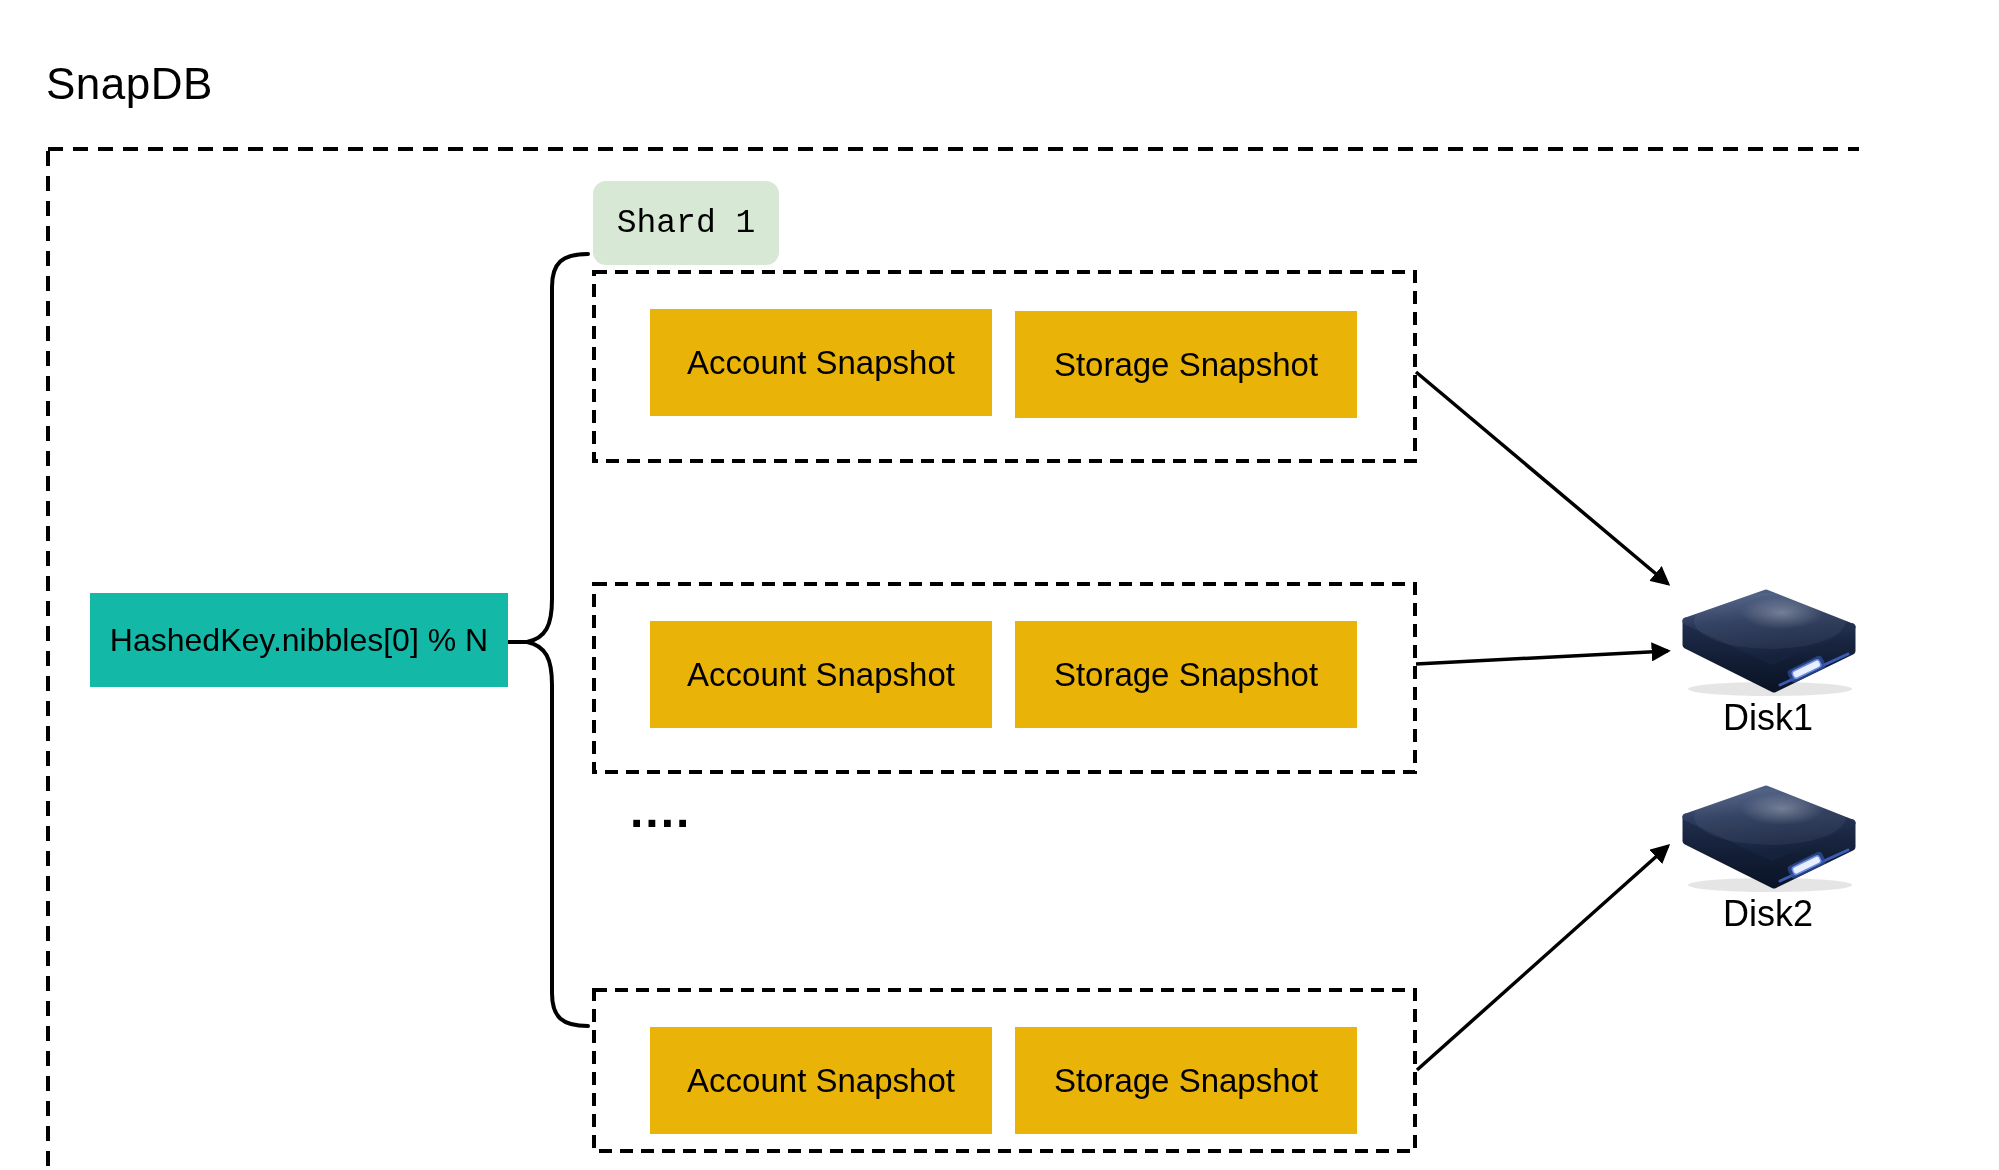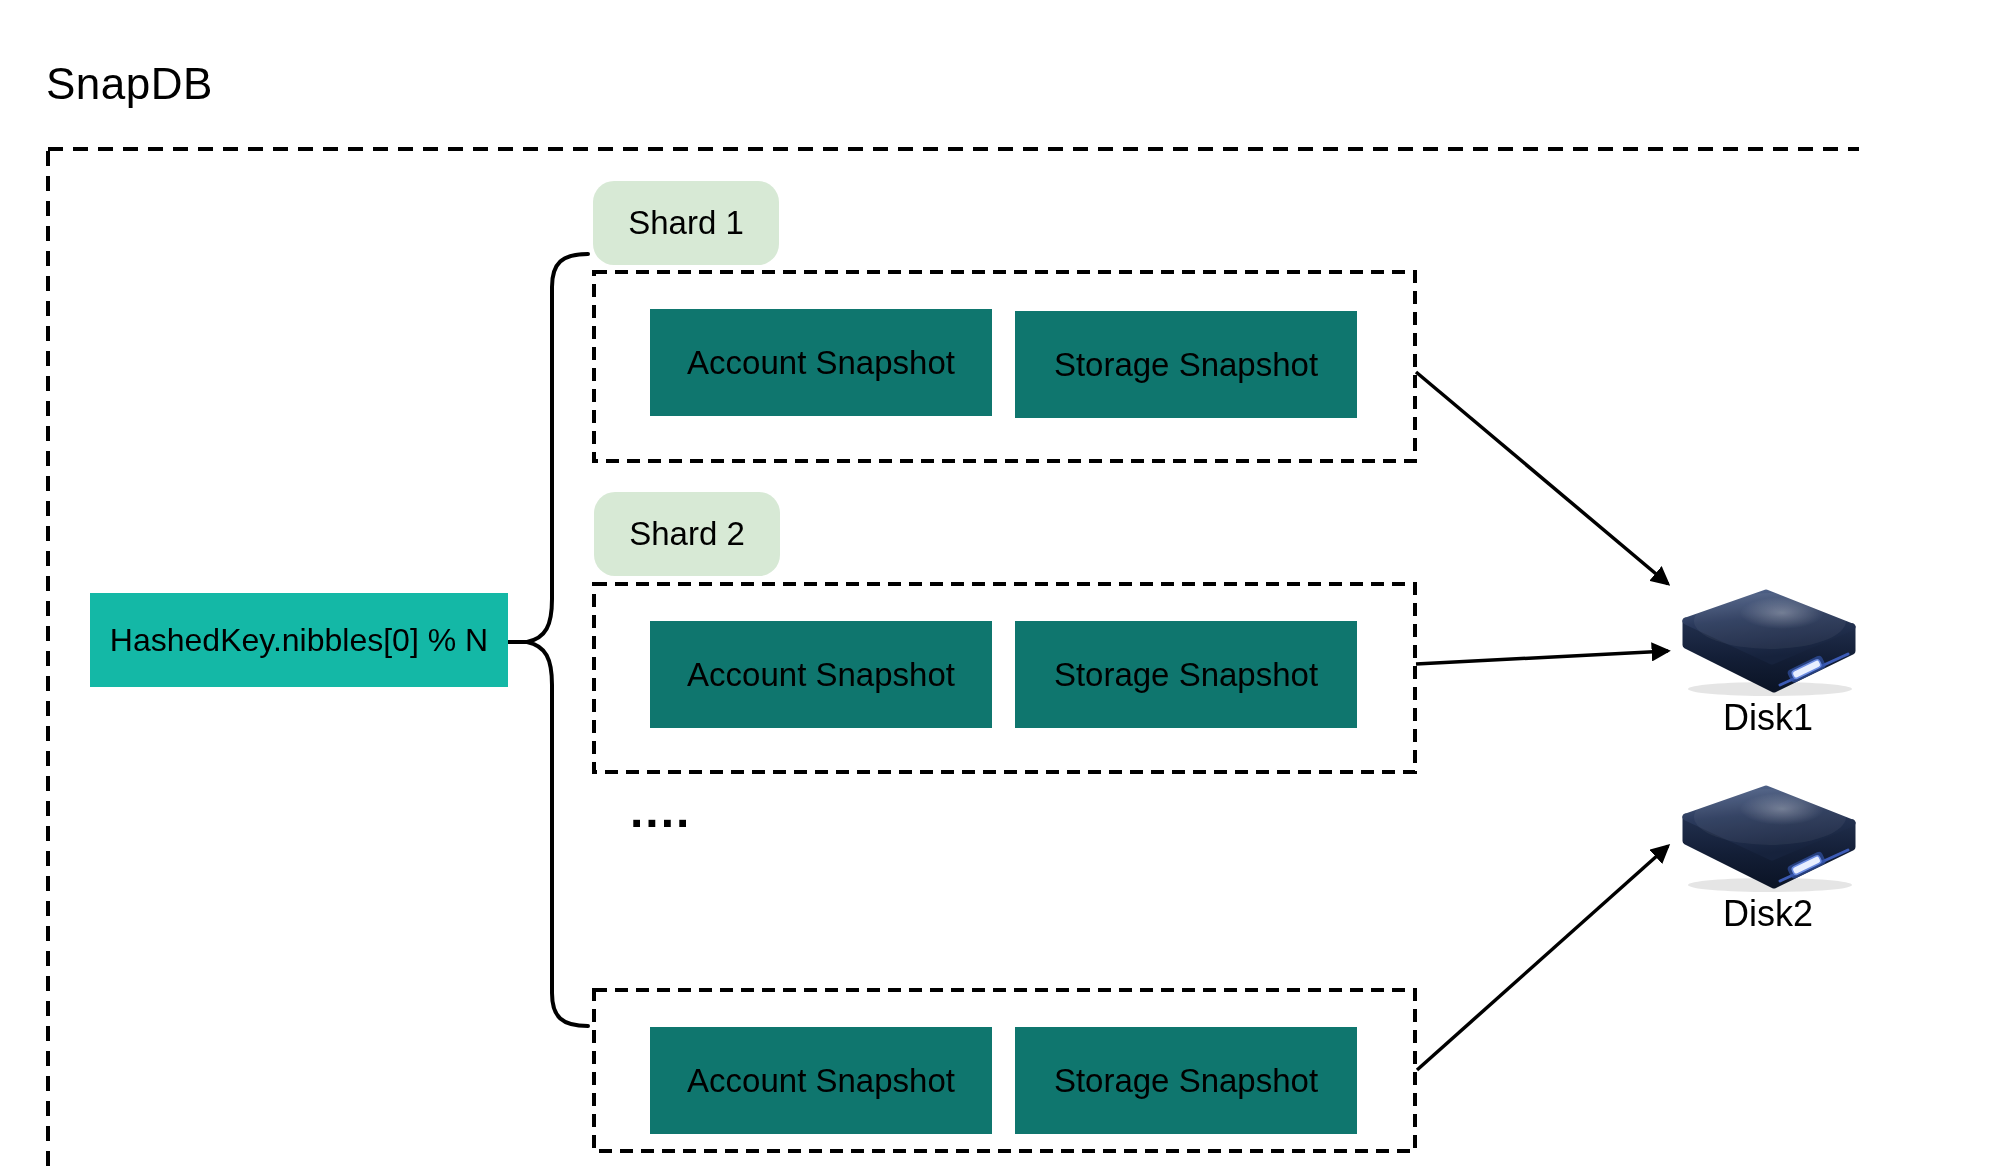--- a/index.html
+++ b/index.html
@@ -17,28 +17,28 @@
     left:46px;top:20px;
     font-size:44px;color:#000;letter-spacing:.5px;
   }
   .hash-box{
     left:90px;top:554px;width:418px;height:94px;
     background:#14b8a6;
     display:flex;align-items:center;justify-content:center;
     font-size:32px;color:#000;
   }
   .shard-label{
-    width:186px;height:84px;border-radius:21px;
+    width:186px;height:84px;border-radius:13px;
     background:#d7e9d5;
     display:flex;align-items:center;justify-content:center;
-    font-size:33px;color:#000;
+    font-size:33px;color:#000;font-family:Liberation Mono, monospace;
   }
   .snap-box{
     width:342px;height:107px;
-    background:#0f766e;
+    background:#eab308;
     display:flex;align-items:center;justify-content:center;
     font-size:33px;color:#000;white-space:nowrap;
   }
   .dots{
     left:630px;top:744px;
     font-size:48px;color:#000;letter-spacing:2px;font-weight:bold;
   }
   .disk-label{
     width:180px;text-align:center;
     font-size:36px;color:#000;
@@ -125,21 +125,20 @@
   </svg>
 
   <div class="abs title">SnapDB</div>
 
   <div class="abs hash-box">HashedKey.nibbles[0] % N</div>
 
   <div class="abs shard-label s1-label">Shard 1</div>
   <div class="abs snap-box r1-acct">Account Snapshot</div>
   <div class="abs snap-box r1-stor">Storage Snapshot</div>
 
-  <div class="abs shard-label s2-label">Shard 2</div>
   <div class="abs snap-box r2-acct">Account Snapshot</div>
   <div class="abs snap-box r2-stor">Storage Snapshot</div>
 
   <div class="abs dots">....</div>
 
   <div class="abs snap-box rn-acct">Account Snapshot</div>
   <div class="abs snap-box rn-stor">Storage Snapshot</div>
 
   <div class="abs disk-label disk1-label">Disk1</div>
   <div class="abs disk-label disk2-label">Disk2</div>

